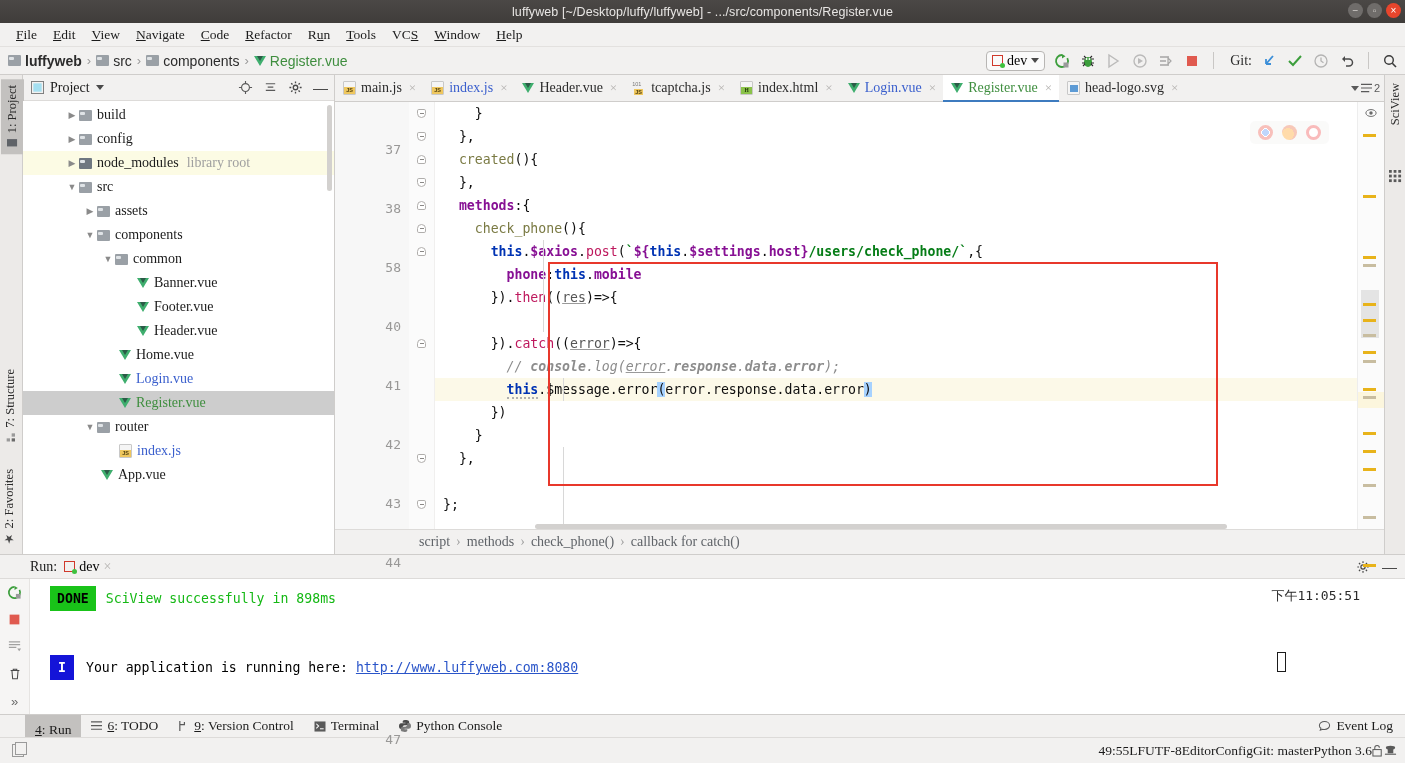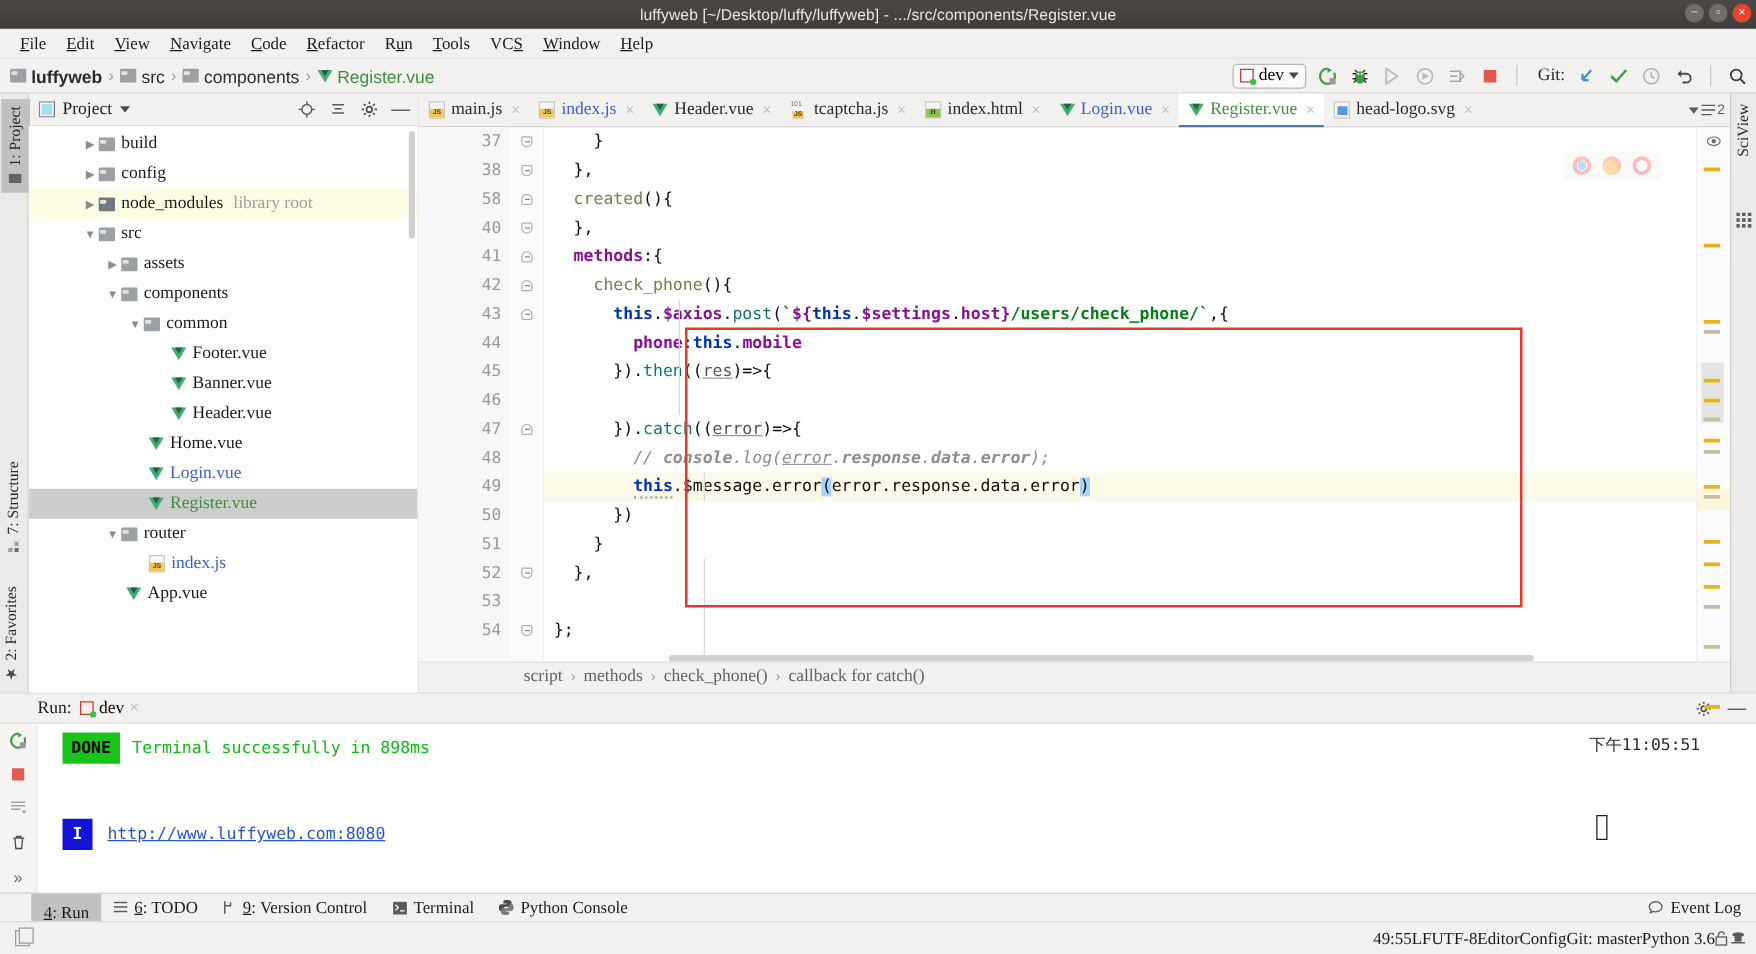--- a/index.html
+++ b/index.html
@@ -119,35 +119,35 @@
   .svg-ic::after{content:"";position:absolute;left:2px;top:3px;width:8px;height:7px;background:#5d9bd5;}
   .ts-ic { width: 14px; height: 14px; position: relative; flex:none; font-size:5.5px; color:#777;
            font-family:"Liberation Sans",sans-serif; }
   .ts-ic::before{content:"101";position:absolute;top:0;left:0;}
   .ts-ic::after{content:"JS";position:absolute;bottom:0;left:2px;background:#efc75e;color:#50400f;padding:0 1px;font-weight:bold;}
 
   
   .codewrap { flex: 1; display: flex; min-height: 0; position: relative; background: #fff; }
   .gutter { width: 74px; background: #f7f7f7; flex: none; border-right: 0; position: relative; }
   .gnum { height: 23px; line-height: 23px; text-align: right; padding-right: 8px;
-          font-family: "DejaVu Sans Mono", monospace; font-size: 13px; color: #999897; }
+          font-family: "DejaVu Sans Mono", monospace; font-size: 13px; color: #999897; margin-top: 36px; }
   .foldcol { width: 26px; background: #fbfbfb; flex: none; position: relative; border-right: 1px solid #f0efee;}
   .foldmark { height: 23px; display: flex; align-items: center; justify-content: center; }
   .fold-box { width: 9px; height: 9px; border: 1px solid #b0aeac; border-radius: 2px; position: relative; background:#fff;}
   .fold-box::after { content:""; position:absolute; left:1.5px; top:3px; width:4px; height:1px; background:#8a8886;}
   .fold-box.rounded { border-radius: 2px 2px 5px 5px; }
   .fold-box.topr { border-radius: 5px 5px 2px 2px; }
 
   .code { flex: 1; position: relative; overflow: hidden;
           font-family: "DejaVu Sans Mono", monospace; font-size: 13.2px; }
   .cline { height: 23px; line-height: 23px; white-space: pre; padding-left: 8px; color: #0d0d0d; }
   .cline.hl { background: #fcf9e8; }
   .k-kw { color: #0033b3; font-weight: bold; }       
   .k-fn { color: #7a7a43; }                           
-  .k-meth { color: #0f766e; }
+  .k-meth { color: #be185d; }
   .k-prop { color: #871094; font-weight: bold; }
   .k-str { color: #067d17; font-weight: bold; }
   .k-plain { color: #0d0d0d; }
   .k-com { color: #8c8c8c; font-style: italic; }
   .k-com-b { color: #8c8c8c; font-style: italic; font-weight: bold; }
   .k-underline { text-decoration: underline; text-decoration-color:#9a9a9a; }
   .k-sel { background: #a6d2ff; }
   .k-wavy { border-bottom: 2px dotted #b0b0b0; }
   .k-dim { color: #555; }
 
@@ -426,25 +426,25 @@
           <span class="folder-ic"></span>
           <span class="tlabel">components</span>
         </div>
         <div class="trow" style="padding-left:78px">
           <span class="arrow down">▼</span>
           <span class="folder-ic"></span>
           <span class="tlabel">common</span>
         </div>
         <div class="trow" style="padding-left:114px">
           <span class="vue-ic"></span>
+          <span class="tlabel">Banner.vue</span>
+        </div>
+        <div class="trow" style="padding-left:114px">
+          <span class="vue-ic"></span>
           <span class="tlabel">Footer.vue</span>
-        </div>
-        <div class="trow" style="padding-left:114px">
-          <span class="vue-ic"></span>
-          <span class="tlabel">Banner.vue</span>
         </div>
         <div class="trow" style="padding-left:114px">
           <span class="vue-ic"></span>
           <span class="tlabel">Header.vue</span>
         </div>
         <div class="trow" style="padding-left:96px">
           <span class="vue-ic"></span>
           <span class="tlabel">Home.vue</span>
         </div>
         <div class="trow" style="padding-left:96px">
@@ -710,25 +710,26 @@
           </svg>
         <svg width="14" height="14" viewBox="0 0 16 16">
             <path d="M3 4h10M6 4V2.5h4V4M4.5 4l.8 9.5h5.4L11.5 4" stroke="#4a4a4a" stroke-width="1.2" fill="none"></path>
           </svg>
         <span style="color:#6a6a6a;font-size:13px;">»</span>
       </div>
       <div class="runconsole">
         <div class="timestamp">下午11:05:51</div>
         <div class="rline">
           <span class="badge-done">DONE</span>
-          <span class="green-txt">Terminal successfully in 898ms</span>
+          <span class="green-txt">SciView successfully in 898ms</span>
         </div>
         <div class="rline" style="height:46px"></div>
         <div class="rline">
           <span class="badge-i">I</span>
+          <span>Your application is running here: </span>
           <span class="link">http://www.luffyweb.com:8080</span>
         </div>
         <div class="caretblk"></div>
       </div>
     </div>
   </div>
 
   <div class="toolbar-bottom">
     <div class="twbtn active">
       <svg width="11" height="11" viewBox="0 0 12 12">

